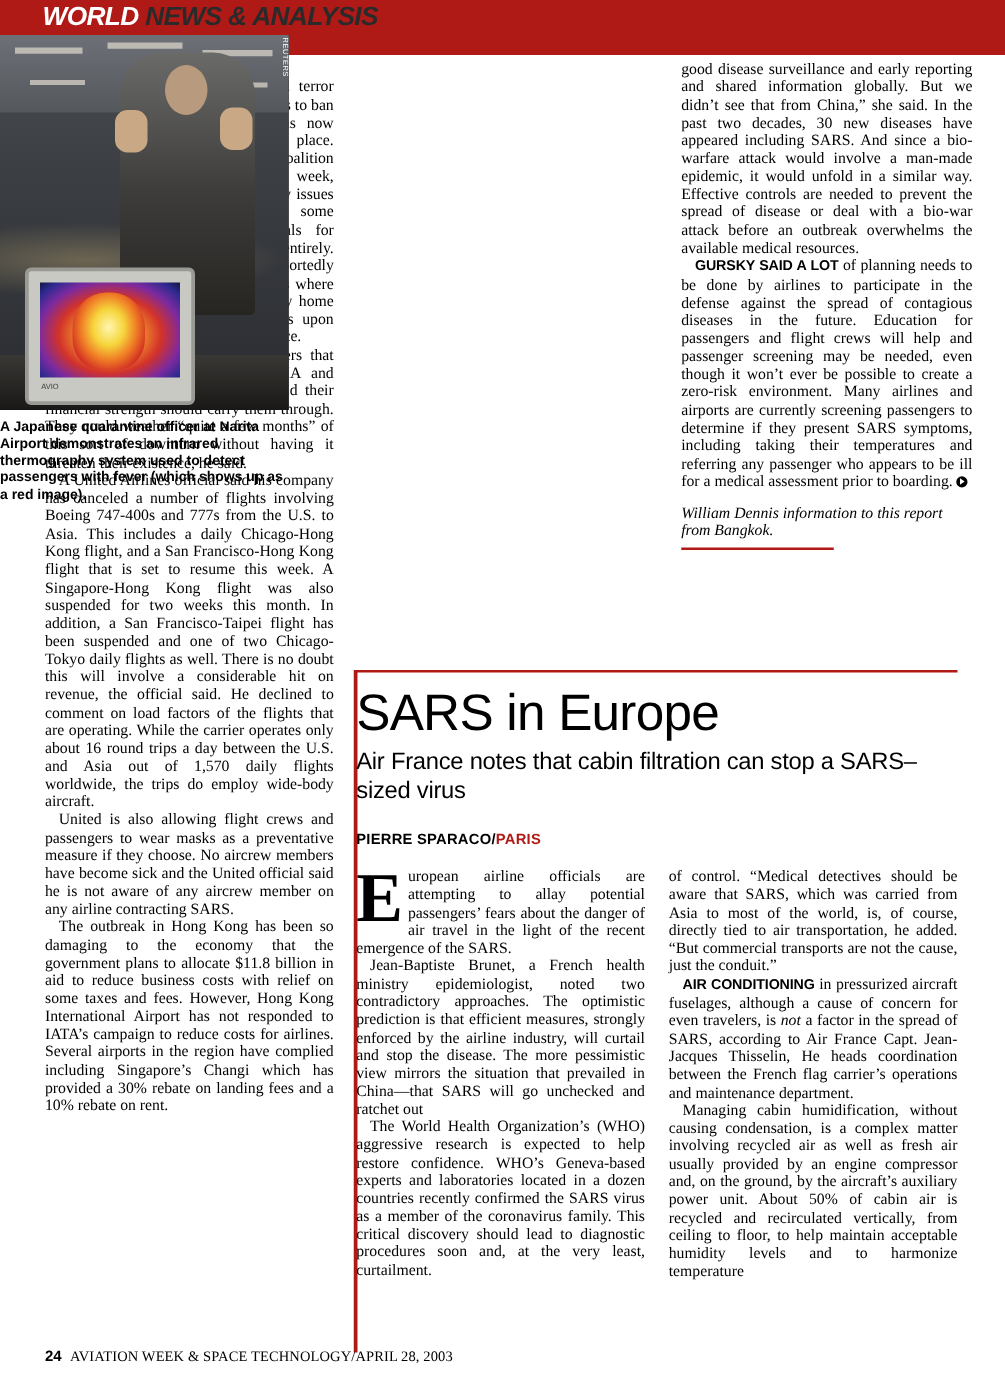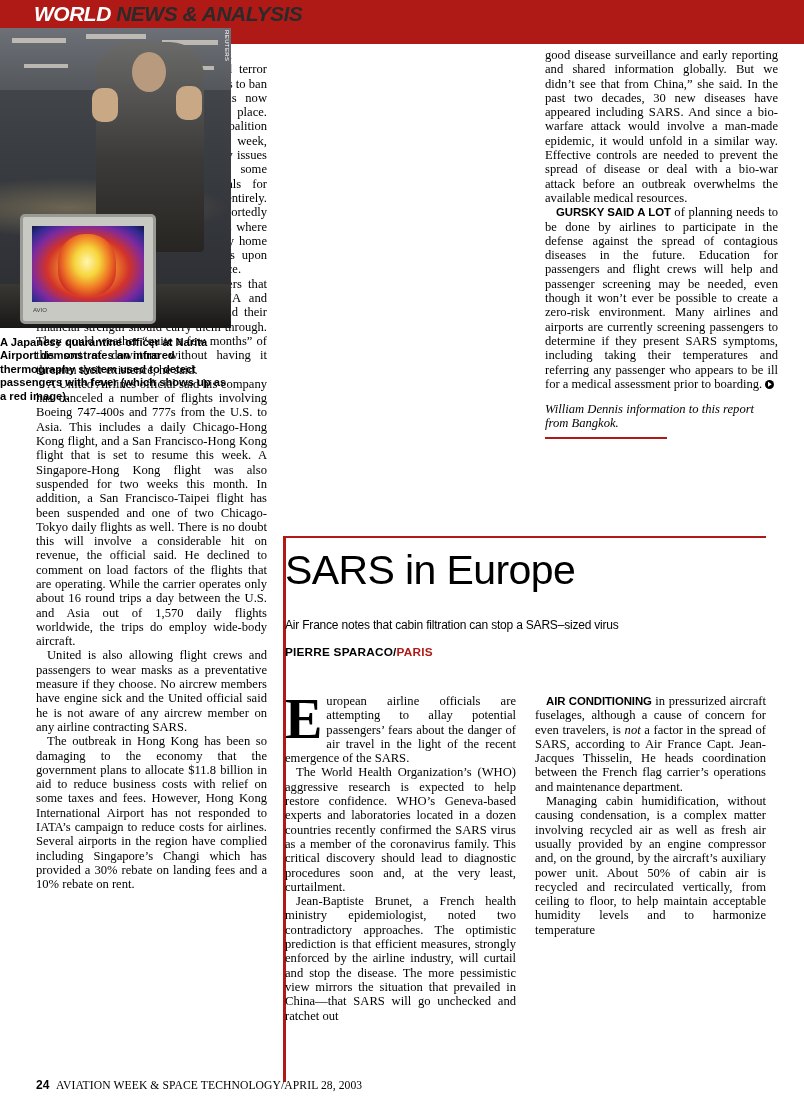--- a/index.html
+++ b/index.html
@@ -222,31 +222,31 @@
   .sars-headline {
     font-family: "Liberation Sans", sans-serif;
     font-size: 41px;
     font-weight: normal;
     letter-spacing: -0.6px;
     margin: 10px 0 0 0;
     line-height: 44px;
   }
   .sars-deck {
     font-family: "Liberation Sans", sans-serif;
-    font-size: 12px;
+    font-size: 19px;
     line-height: 23px;
-    margin-top: 22px;
+    margin-top: 6px;
     letter-spacing: -0.2px;
   }
   .byline {
     font-family: "Liberation Sans", sans-serif;
     font-weight: bold;
     font-size: 11.8px;
     letter-spacing: 0.2px;
-    margin-top: 8px;
+    margin-top: 20px;
   }
   .byline .slash-city { color: #b01a16; }
 
   .sars-cols {
     position: absolute;
     top: 156px;
     left: 0;
     width: 481px;
   }
   .sars-col {
@@ -314,21 +314,21 @@
   </div>
 </div>
 
 <div class="page-body">
 
   <div class="col" id="col-left">
     <p class="noindent">there lied about the severity of disease.</p>
     <p>And while war and the increased terror alert prompted many U.S. corporations to ban or restrict travel to Asia, SARS is now keeping some of those policies in place. According to a Business Travel Coalition survey of U.S. companies last week, concerns about the health and liability issues surrounding SARS are prompting some companies to continue preapprovals for travel to Asia if not eliminating trips entirely. Some U.S. companies are also reportedly asking employees who travel to areas where SARS outbreaks are prevalent to stay home for an incubation period of 10 days upon return rather than coming into the office.</p>
     <p>With regard to some of the carriers that have been hardest hit, such as SIA and Cathay Pacific, the IATA official said their financial strength should carry them through. They could weather “quite a few months” of this sort of downturn without having it threaten their existence, he said.</p>
     <p>A United Airlines official said his company has canceled a number of flights involving Boeing 747-400s and 777s from the U.S. to Asia. This includes a daily Chicago-Hong Kong flight, and a San Francisco-Hong Kong flight that is set to resume this week. A Singapore-Hong Kong flight was also suspended for two weeks this month. In addition, a San Francisco-Taipei flight has been suspended and one of two Chicago-Tokyo daily flights as well. There is no doubt this will involve a considerable hit on revenue, the official said. He declined to comment on load factors of the flights that are operating. While the carrier operates only about 16 round trips a day between the U.S. and Asia out of 1,570 daily flights worldwide, the trips do employ wide-body aircraft.</p>
-    <p>United is also allowing flight crews and passengers to wear masks as a preventative measure if they choose. No aircrew members have engine sick and the United official said he is not aware of any aircrew member on any airline contracting SARS.</p>
+    <p>United is also allowing flight crews and passengers to wear masks as a preventative measure if they choose. No aircrew members have become sick and the United official said he is not aware of any aircrew member on any airline contracting SARS.</p>
     <p>The outbreak in Hong Kong has been so damaging to the economy that the government plans to allocate $11.8 billion in aid to reduce business costs with relief on some taxes and fees. However, Hong Kong International Airport has not responded to IATA’s campaign to reduce costs for airlines. Several airports in the region have complied including Singapore’s Changi which has provided a 30% rebate on landing fees and a 10% rebate on rent.</p>
   </div>
 
   <div id="col-mid-top">
 
     <div class="photo-wrap">
       <div class="ph-bg"></div>
       <div class="ph-ceiling"></div>
       <div class="ph-light" style="left:12px;  top:10px; width:54px; height:5px;"></div>
       <div class="ph-light" style="left:86px;  top:6px;  width:60px; height:5px;"></div>
@@ -362,25 +362,26 @@
   <div id="sars-left-rule"></div>
 
   <div id="sars-article">
     <h1 class="sars-headline">SARS in Europe</h1>
     <div class="sars-deck">Air France notes that cabin filtration can stop a SARS–sized virus</div>
     <div class="byline"><span>PIERRE SPARACO/</span><span class="slash-city">PARIS</span></div>
 
     <div class="sars-cols">
       <div class="sars-col" id="sars-col-1">
         <p class="noindent"><span class="dropcap">E</span><span>uropean airline officials are attempting to allay potential passengers’ fears about the danger of air travel in the light of the recent emergence of the SARS.</span></p>
+        <p>Jean-Baptiste Brunet, a French health ministry epidemiologist, noted two contradictory approaches. The optimistic prediction is that efficient measures, strongly enforced by the airline industry, will curtail and stop the disease. The more pessimistic view mirrors the situation that prevailed in China—that SARS will go unchecked and ratchet out</p>
         <p>The World Health Organization’s (WHO) aggressive research is expected to help restore confidence. WHO’s Geneva-based experts and laboratories located in a dozen countries recently confirmed the SARS virus as a member of the coronavirus family. This critical discovery should lead to diagnostic procedures soon and, at the very least, curtailment.</p>
-        <p>Jean-Baptiste Brunet, a French health ministry epidemiologist, noted two contradictory approaches. The optimistic prediction is that efficient measures, strongly enforced by the airline industry, will curtail and stop the disease. The more pessimistic view mirrors the situation that prevailed in China—that SARS will go unchecked and ratchet out</p>
       </div>
 
       <div class="sars-col" id="sars-col-2">
+        <p class="noindent">of control. “Medical detectives should be aware that SARS, which was carried from Asia to most of the world, is, of course, directly tied to air transportation, he added. “But commercial transports are not the cause, just the conduit.”</p>
         <p><span class="run-in">AIR CONDITIONING</span><span> in pressurized aircraft fuselages, although a cause of concern for even travelers, is </span><em>not</em><span> a factor in the spread of SARS, according to Air France Capt. Jean-Jacques Thisselin, He heads coordination between the French flag carrier’s operations and maintenance department.</span></p>
         <p>Managing cabin humidification, without causing condensation, is a complex matter involving recycled air as well as fresh air usually provided by an engine compressor and, on the ground, by the aircraft’s auxiliary power unit. About 50% of cabin air is recycled and recirculated vertically, from ceiling to floor, to help maintain acceptable humidity levels and to harmonize temperature</p>
       </div>
     </div>
   </div>
 
   <div class="footer">
     <div class="folio">24</div>
     <div class="footer-title">AVIATION WEEK &amp; SPACE TECHNOLOGY/APRIL 28, 2003</div>
     <div class="footer-url">www.AviationNow.com/awst</div>

